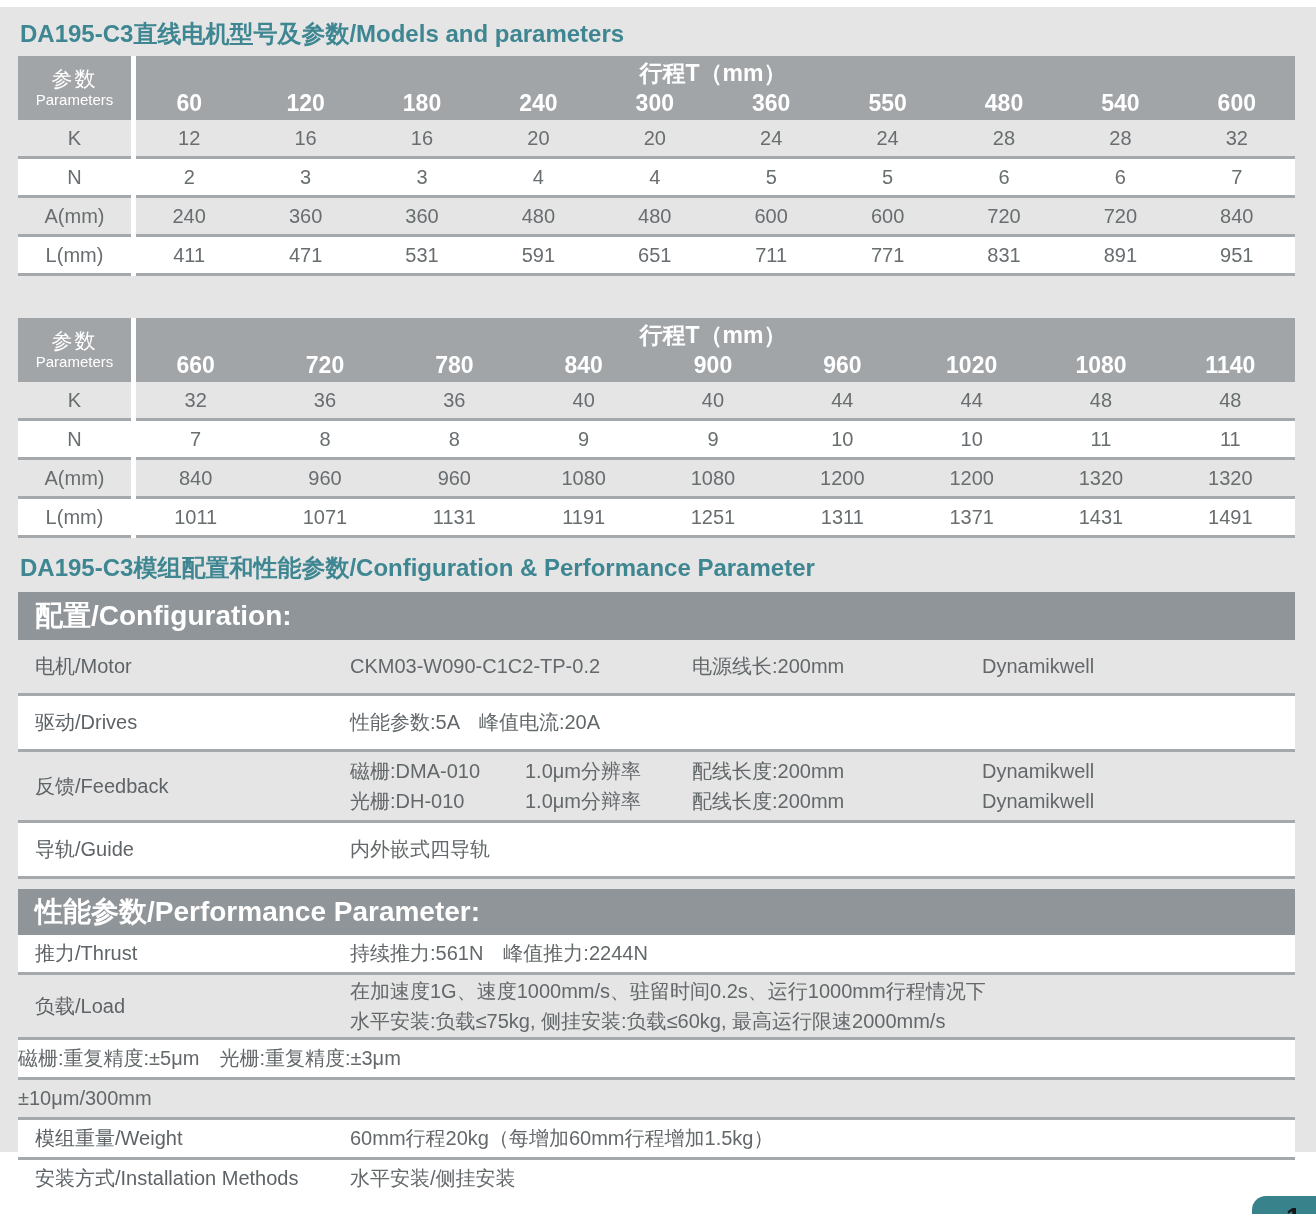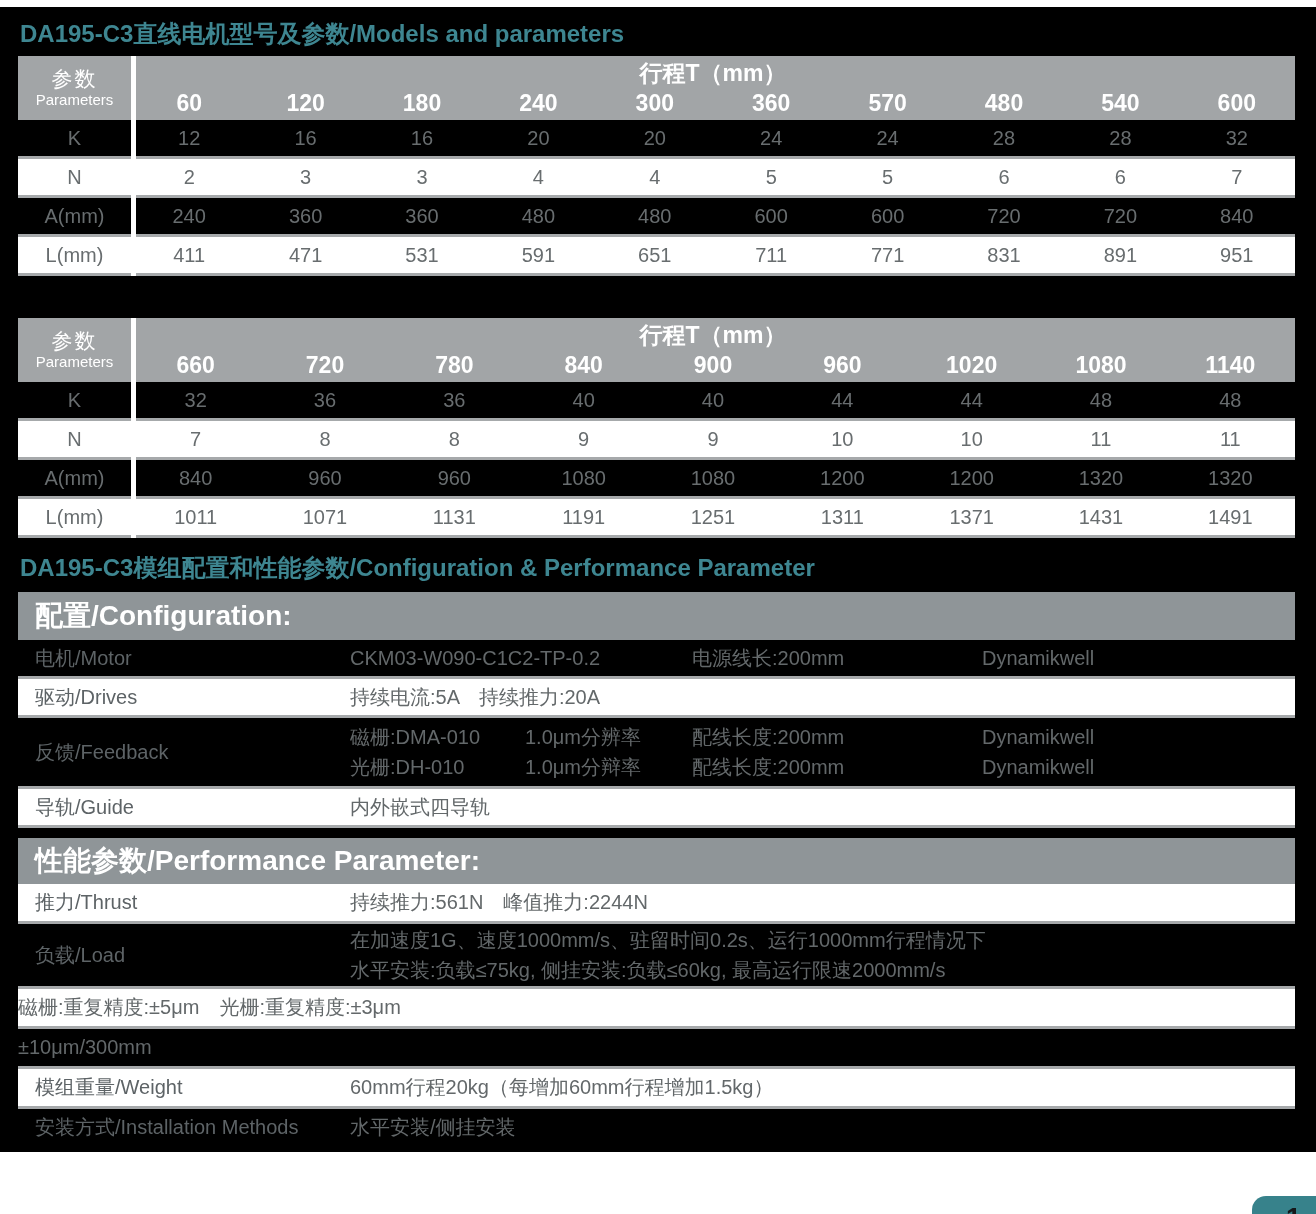--- a/index.html
+++ b/index.html
@@ -1,18 +1,18 @@
 <!DOCTYPE html>
 <html><head>
 <meta charset="utf-8">
 <style>
   html,body{margin:0;padding:0;}
   body{width:1316px;height:1214px;background:#ffffff;overflow:hidden;position:relative;
        font-family:"Liberation Sans","DejaVu Sans",sans-serif;}
-  .content{position:absolute;left:0;top:7px;width:1316px;height:1145px;background:#000000;
+  .content{position:absolute;left:0;top:7px;width:1316px;height:1145px;background:#e5e5e5;
            box-sizing:border-box;padding:0 21px 0 18px;}
   .sec-title{margin:0;padding:0;font-size:24px;font-weight:bold;color:#3e8691;line-height:28px;}
   #title1{margin-top:13px;margin-left:2px;}
   #title2{margin-top:16px;margin-left:2px;}
 
   
   .ptable{position:relative;margin-top:8px;}
   .ptable.second{margin-top:42px;}
   .thead{display:flex;background:#a2a5a7;height:64px;}
   .param-cell{width:113px;display:flex;flex-direction:column;align-items:center;justify-content:center;color:#fff;}
@@ -30,21 +30,21 @@
   .trow.white{background:#ffffff;}
   .tlabel{width:113px;text-align:center;font-size:20px;color:#686d6f;}
   .tvals{flex:1;font-size:20px;color:#686d6f;height:100%;}
   .hline{height:3px;background:#a6a9ab;}
   .ptable::after{content:"";position:absolute;left:113px;top:0;bottom:0;width:5px;background:#ffffff;}
 
   
   .bar{margin-top:10px;height:48px;background:#8f9598;color:#fff;font-size:28px;font-weight:bold;
        display:flex;align-items:center;padding-left:17px;}
   .bar.perf{height:46px;}
-  .crow{display:flex;align-items:center;height:36px;font-size:20px;color:#5d6366;}
+  .crow{display:flex;align-items:center;height:53px;font-size:20px;color:#5d6366;}
   .crow.white{background:#ffffff;}
   .crow.h68{height:68px;}
   .crow.h37{height:37px;}
   .crow.h62{height:62px;}
   .clabel{width:332px;box-sizing:border-box;padding-left:17px;flex-shrink:0;}
   .cvals{flex:1;display:flex;align-items:center;color:#63686a;}
   .cvals.stacked{flex-direction:column;align-items:stretch;justify-content:center;}
   .fline{display:flex;align-items:flex-end;line-height:30px;color:#63686a;}
   .seg{display:inline-block;}
   .w342{width:342px;}
@@ -72,21 +72,21 @@
       </div>
       <div class="head-right">
         <div class="stroke">行程T（mm）</div>
         <div class="cells cols10 head-nums">
             <span>60</span>
             <span>120</span>
             <span>180</span>
             <span>240</span>
             <span>300</span>
             <span>360</span>
-            <span>570</span>
+            <span>550</span>
             <span>480</span>
             <span>540</span>
             <span>600</span>
           </div>
       </div>
     </div>
 
     <div class="trow">
       <div class="tlabel">K</div>
       <div class="cells cols10 tvals">
@@ -255,21 +255,21 @@
       <span class="seg w342">CKM03-W090-C1C2-TP-0.2</span>
       <span class="seg w290">电源线长:200mm</span>
       <span class="seg">Dynamikwell</span>
     </div>
   </div>
   <div class="hline"></div>
 
   <div class="crow white">
     <div class="clabel">驱动/Drives</div>
     <div class="cvals">
-      <span class="seg">持续电流:5A　持续推力:20A</span>
+      <span class="seg">性能参数:5A　峰值电流:20A</span>
     </div>
   </div>
   <div class="hline"></div>
 
   <div class="crow h68">
     <div class="clabel">反馈/Feedback</div>
     <div class="cvals stacked">
       <div class="fline">
         <span class="seg w175">磁栅:DMA-010</span>
         <span class="seg w167">1.0μm分辨率</span>

